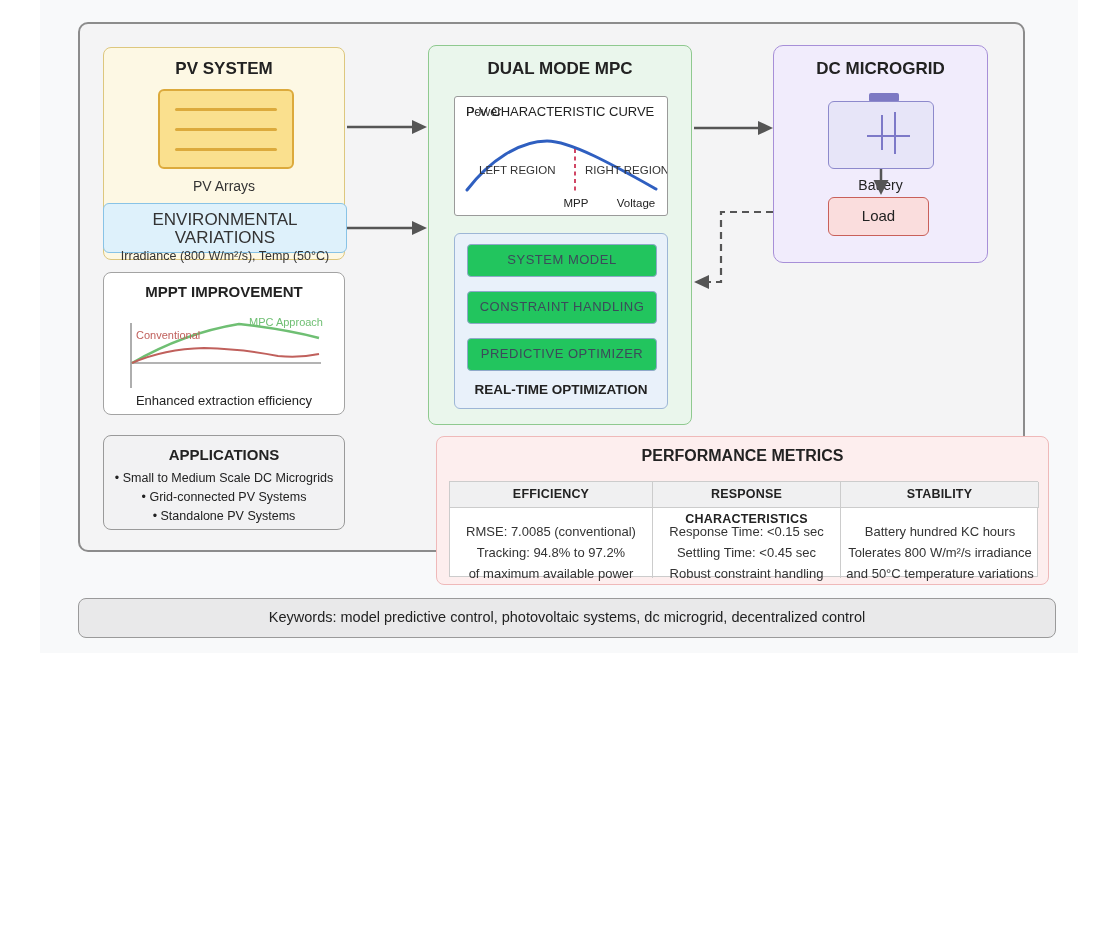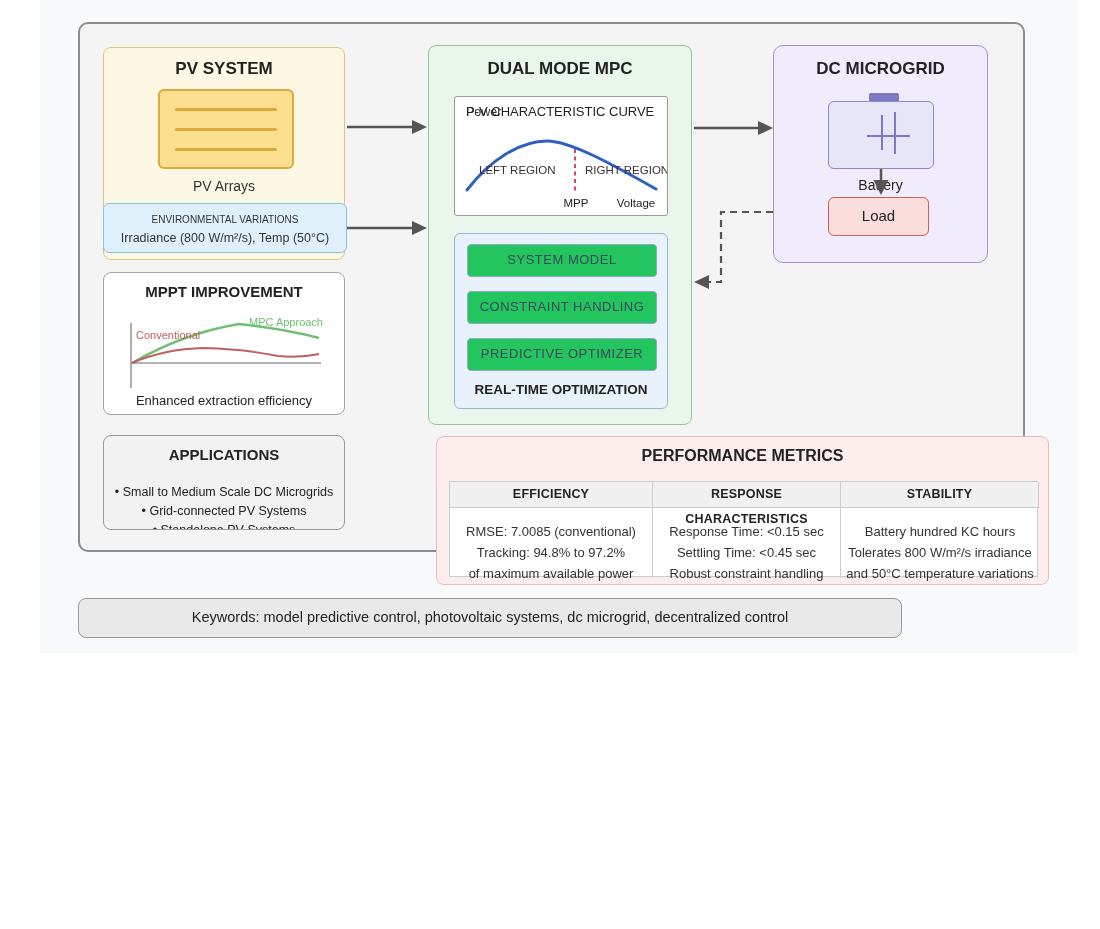--- a/index.html
+++ b/index.html
@@ -11,33 +11,33 @@
   .box { position:absolute; border-radius:8px; }
   .box-title { text-align:center; font-weight:bold; color:#222; }
 
   
   .pv-box { left:103px; top:47px; width:242px; height:213px; background:#fdf8e4; border:1.5px solid #ddc77e; }
   .pv-box .box-title { margin-top:11px; font-size:17px; }
   .pv-array-icon { position:absolute; left:54px; top:41px; width:136px; height:80px; background:#fae08e; border:2px solid #dcaa3c; border-radius:6px; }
   .pv-array-icon .bar { position:absolute; left:15px; right:15px; height:3px; background:#dcaa3c; border-radius:2px; }
   .pv-arrays-label { position:absolute; top:130px; width:100%; text-align:center; font-size:14px; color:#333; }
   .env-box { position:absolute; left:-1px; top:155px; width:244px; height:50px; background:#def1fb; border:1.5px solid #88c3e6; border-radius:6px; text-align:center; padding-top:7px; }
-  .env-title { font-size:10px; color:#333; line-height:18px; }
+  .env-title { font-size:17px; color:#333; line-height:18px; }
   .env-detail { font-size:12.5px; color:#333; line-height:18px; }
 
   
   .mppt-box { left:103px; top:272px; width:242px; height:143px; background:#ffffff; border:1.5px solid #a3a3a3; }
   .mppt-box .box-title { margin-top:10px; font-size:15px; }
   .mppt-caption { position:absolute; bottom:6px; width:100%; text-align:center; font-size:13px; color:#222; }
   .mppt-chart { position:absolute; left:0; top:0; }
 
   
   .apps-box { left:103px; top:435px; width:242px; height:95px; background:#f2f2f3; border:1.5px solid #9a9a9a; overflow:hidden; }
   .apps-box .box-title { margin-top:10px; font-size:15px; }
-  .apps-list { margin-top:20px; text-align:center; font-size:12.5px; line-height:19px; color:#222; }
+  .apps-list { margin-top:6px; text-align:center; font-size:12.5px; line-height:19px; color:#222; }
 
   
   .mpc-box { left:428px; top:45px; width:264px; height:380px; background:#eaf6ec; border:1.5px solid #8fc98f; }
   .mpc-box .box-title { margin-top:13px; font-size:17px; }
   .curve-panel { position:absolute; left:25px; top:50px; width:214px; height:120px; background:#ffffff; border:1px solid #9a9a9a; border-radius:3px; }
   .opt-panel { position:absolute; left:25px; top:187px; width:214px; height:176px; background:#e9f1fa; border:1.5px solid #9db6d6; border-radius:6px; }
   .opt-btn { position:absolute; left:12px; width:190px; height:33px; background:#22c55e; border:1.5px solid #8fa9c9; border-radius:4px; font-size:13px; color:#3c4a5a; text-align:center; line-height:30px; letter-spacing:0.5px; }
   .opt-footer { position:absolute; left:0; top:148px; width:100%; text-align:center; font-weight:bold; font-size:13.5px; color:#222; }
 
   
@@ -52,21 +52,21 @@
   .perf-box { left:436px; top:436px; width:613px; height:149px; background:#fdeeee; border:1.5px solid #efb9b9; }
   .perf-box .box-title { margin-top:10px; font-size:16px; }
   .perf-table { position:absolute; left:12px; top:44px; width:589px; height:96px; background:#fff; border:1px solid #ccc; display:grid; grid-template-columns:203px 188px 198px; grid-template-rows:26px 70px; }
   .perf-th { background:#f0f0f1; border-right:1px solid #ccc; border-bottom:1px solid #ccc; font-weight:bold; font-size:12.5px; color:#222; text-align:center; line-height:25px; letter-spacing:0.2px; }
   .perf-th:last-of-type { border-right:none; }
   .perf-td { border-right:1px solid #ccc; text-align:center; font-size:13px; color:#333; padding-top:13px; }
   .perf-td:last-child { border-right:none; }
   .perf-td div { line-height:21px; }
 
   
-  .keywords-bar { position:absolute; left:78px; top:598px; width:824px; height:40px; background:#e9e9ea; border:1.5px solid #9a9a9a; border-radius:8px; text-align:center; line-height:37px; font-size:14.5px; color:#222; }
+  .keywords-bar { position:absolute; left:78px; top:598px; width:978px; height:40px; background:#e9e9ea; border:1.5px solid #9a9a9a; border-radius:8px; text-align:center; line-height:37px; font-size:14.5px; color:#222; }
 
   .arrow-overlay { position:absolute; left:0; top:0; width:1100px; height:929px; pointer-events:none; z-index:6; }
 </style>
 </head>
 <body>
 
 <div id="canvas">
   <div class="page-strip"></div>
   <div class="outer-container"></div>
 

